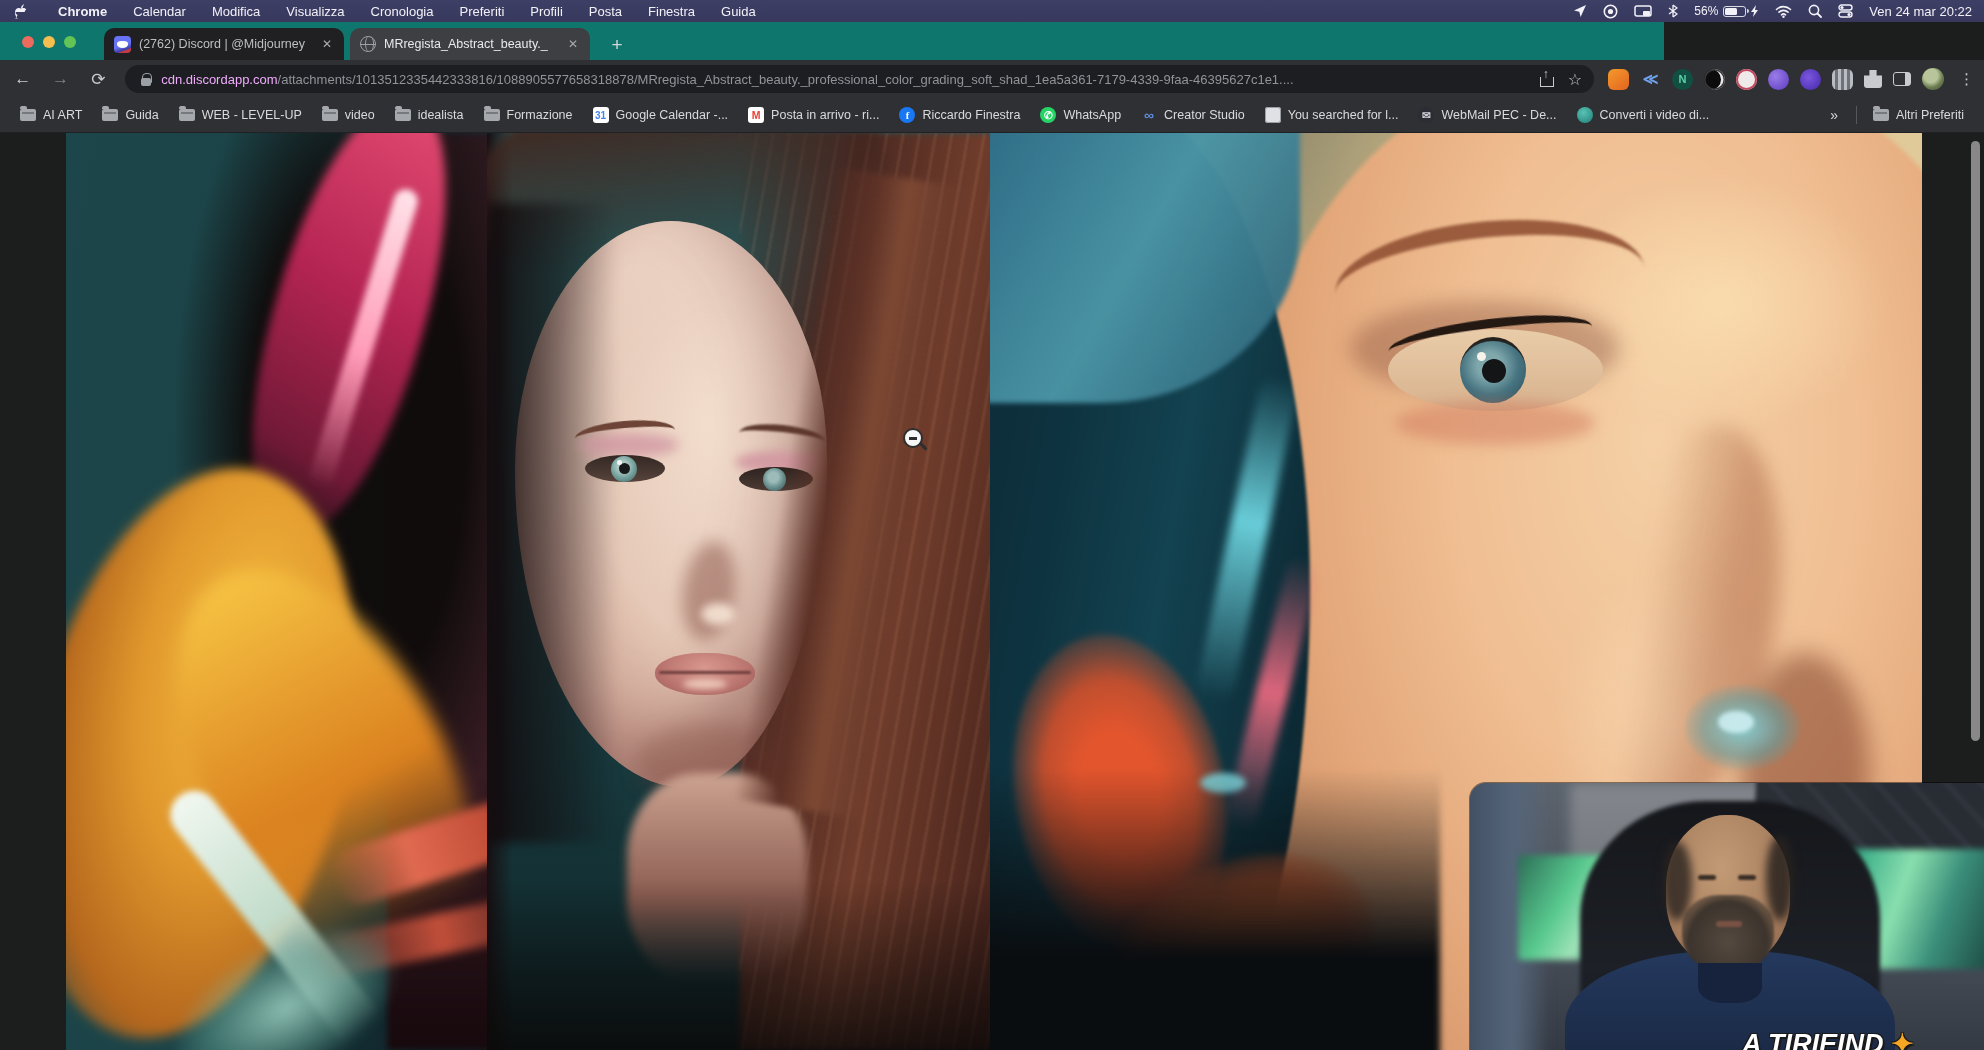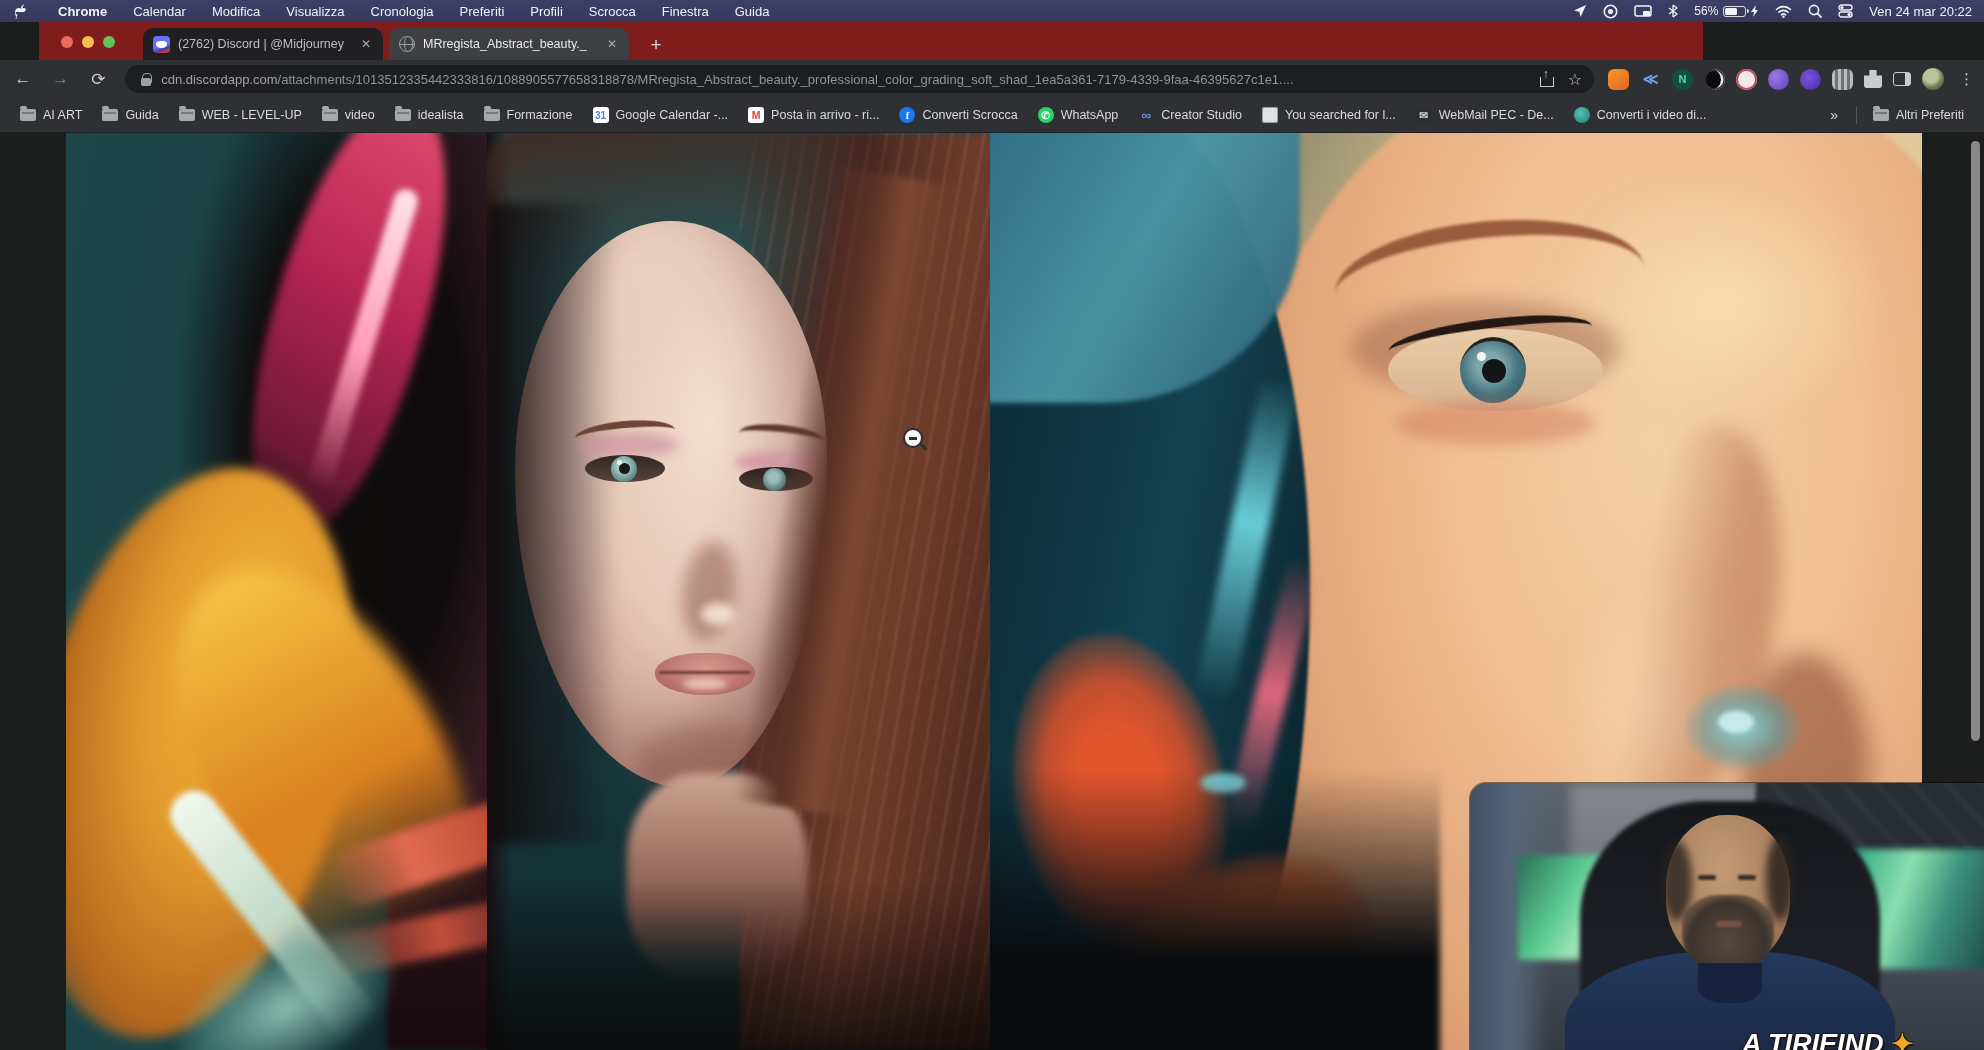--- a/index.html
+++ b/index.html
@@ -17,21 +17,21 @@
   .statusicon { display:flex; align-items:center; color:#f2f1f8; }
   .battery-wrap { display:flex; align-items:center; gap:5px; font-size:12px; }
   .battery-body { width:23px; height:11px; border:1px solid rgba(245,245,250,.85); border-radius:3px;
                   position:relative; }
   .battery-body::after { content:""; position:absolute; right:-4px; top:2.5px; width:2.5px; height:4px;
                   background:rgba(245,245,250,.85); border-radius:0 2px 2px 0; }
   .battery-fill { position:absolute; left:1px; top:1px; bottom:1px; width:56%; background:#f2f1f8; border-radius:1.5px; }
   .clock { font-size:13px; white-space:nowrap; }
 
   
-  .tabstrip { position:absolute; top:22px; left:0; width:1664px; height:38px; background:#7f1d1d; z-index:49;margin-left:39px; }
+  .tabstrip { position:absolute; top:22px; left:0; width:1664px; height:38px; background:#0f766e; z-index:49; }
   .traffic { position:absolute; left:22px; top:14px; display:flex; gap:9px; }
   .traffic span { width:12px; height:12px; border-radius:50%; display:block; }
   .t-red{ background:#ed6a5e; } .t-yellow{ background:#f5bf4f; } .t-green{ background:#61c454; }
   .tab { position:absolute; top:6px; height:32px; width:240px; border-radius:10px 10px 0 0;
          display:flex; align-items:center; padding:0 10px; gap:8px; font-size:12.5px; color:#bdbfc2; }
   .tab .tlabel { flex:1; overflow:hidden; white-space:nowrap; text-overflow:clip; }
   .tab .tclose { color:#a9abae; font-size:12px; padding:0 2px; }
   .tab1 { left:104px; background:#202023; }
   .tab2 { left:350px; background:#3e3f43; color:#e8eaed; }
   .fav-discord { width:17px; height:17px; border-radius:4px; flex:0 0 17px;
@@ -52,21 +52,21 @@
             color:#c9cbce; font-size:17px; margin-left:8px; border-radius:50%; }
   .navbtn.dim { color:#7e8084; }
   .omnibox { margin-left:12px; width:1482px; height:28px; background:#1d1e21; border-radius:14px;
              display:flex; align-items:center; padding:0 12px; overflow:hidden; }
   .lock-icon { width:10px; height:13px; position:relative; margin:0 10px 0 4px; flex:0 0 10px; }
   .lock-icon::before{ content:""; position:absolute; left:1px; top:0; width:8px; height:8px;
       border:1.5px solid #9aa0a6; border-radius:4px 4px 0 0; }
   .lock-icon::after{ content:""; position:absolute; left:0; top:5px; width:10px; height:8px;
       background:#9aa0a6; border-radius:2px; }
   .url { font-size:13px; white-space:nowrap; overflow:hidden; flex:1; }
-  .url .domain { color:#a3a3a3;text-align:center; }
+  .url .domain { color:#f0abfc;text-align:center; }
   .url .path { color:#909398; }
   .omni-actions { display:flex; align-items:center; gap:14px; margin-left:10px; color:#c9cbce; }
   .share-icon { width:14px; height:16px; position:relative; }
   .share-icon::before { content:""; position:absolute; left:0; right:0; top:6px; bottom:0; border:1.5px solid #c9cbce; border-top:none; }
   .share-icon::after { content:"↑"; position:absolute; left:3px; top:-4px; font-size:12px; color:#c9cbce; }
   .star { font-size:16px; color:#c9cbce; }
   .extensions { display:flex; align-items:center; gap:11px; margin-left:14px; }
   .ext { width:21px; height:21px; border-radius:6px; display:flex; align-items:center; justify-content:center;
          font-size:11px; font-weight:700; color:#fff; }
   .ext.round { border-radius:50%; }
@@ -289,21 +289,21 @@
         <path fill="#f2f1f8" d="M10.8 7.9c0-2 1.6-2.9 1.7-3-.9-1.4-2.4-1.6-2.9-1.6-1.2-.1-2.4.7-3 .7-.6 0-1.6-.7-2.6-.7C2.6 3.4 1.3 4.2.6 5.5c-1.4 2.5-.4 6.1 1 8.1.7 1 1.5 2.1 2.6 2-1 0-1.4-.7-2.6-.7-1.2 0-1.6.7-2.6.7 1.1.1 1.9-1 2.6-2 .8-1.2 1.1-2.3 1.2-2.4-.1 0-2.2-.9-2.2-3.3zM8.9 1.6C9.4.9 9.8 0 9.7-.9 8.9-.8 8 .6 7.5 1.2 7 1.9 6.6 2.9 6.7 3.7c.9.1 1.7-.4 2.2-2.1z" transform="translate(1,1) scale(.9)"></path>
       </svg>
   </span>
   <span class="menu-item app">Chrome</span>
   <span class="menu-item">Calendar</span>
   <span class="menu-item">Modifica</span>
   <span class="menu-item">Visualizza</span>
   <span class="menu-item">Cronologia</span>
   <span class="menu-item">Preferiti</span>
   <span class="menu-item">Profili</span>
-  <span class="menu-item">Scrocca</span>
+  <span class="menu-item">Posta</span>
   <span class="menu-item">Finestra</span>
   <span class="menu-item">Guida</span>
 
   <span class="menubar-right">
     <span class="statusicon">
       <svg width="14" height="14" viewBox="0 0 14 14">
           <path fill="#f2f1f8" d="M13 1 7.6 13 6.3 7.7 1 6.4z"></path>
         </svg>
     </span>
     <span class="statusicon">
@@ -435,21 +435,21 @@
   <span class="bm">
       <span class="bm-ic" style="background:#fff;color:#4285F4;border-radius:3px;font-size:10px;">31</span>
       <span>Google Calendar -...</span>
     </span>
   <span class="bm">
       <span class="bm-ic" style="background:#fff;color:#EA4335;">M</span>
       <span>Posta in arrivo - ri...</span>
     </span>
   <span class="bm">
       <span class="bm-ic" style="background:#1877F2;border-radius:50%;font-family:'Liberation Serif',serif;">f</span>
-      <span>Converti Scrocca</span>
+      <span>Riccardo Finestra</span>
     </span>
   <span class="bm">
       <span class="bm-ic" style="background:#25D366;border-radius:50%;">✆</span>
       <span>WhatsApp</span>
     </span>
   <span class="bm">
       <span class="bm-ic" style="background:transparent;color:#5e8ede;font-size:14px;">∞</span>
       <span>Creator Studio</span>
     </span>
   <span class="bm">

